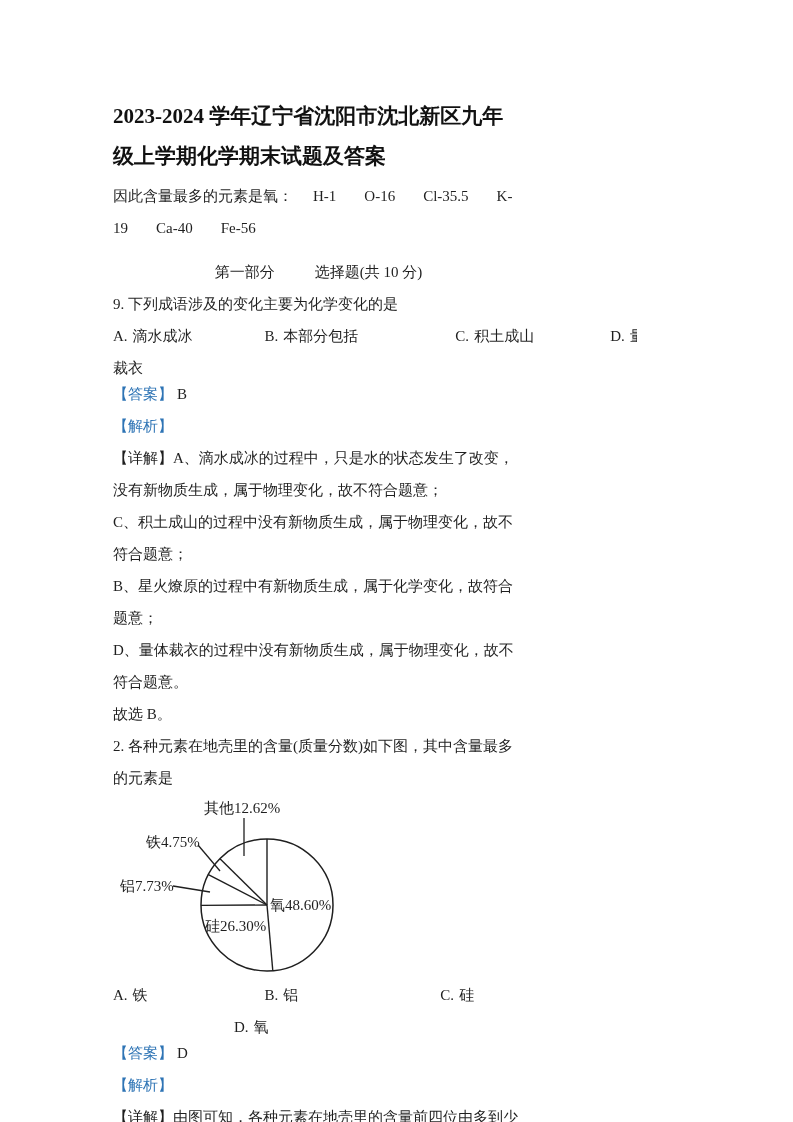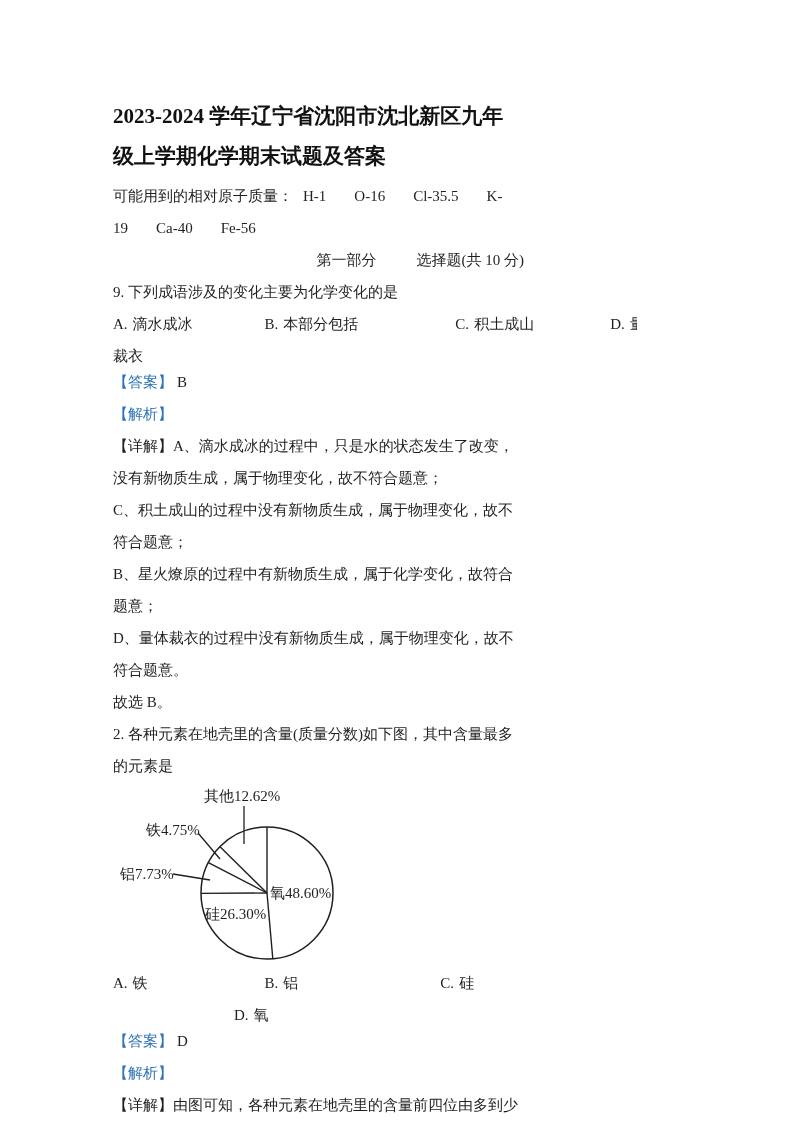--- a/index.html
+++ b/index.html
@@ -12,44 +12,44 @@
     font-family:"Liberation Serif","DejaVu Serif",serif;
     font-size:15px;line-height:32px;
     color:#1f1f1f;
     overflow:hidden;
   }
   p{margin:0;}
   .title{
     font-size:21px;line-height:40px;font-weight:bold;
     margin:0 0 4px 0;color:#111111;
   }
-  .center{text-align:right;}
+  .center{text-align:center;margin-top:12px;}
   .sec-part2{margin-left:40px;}
   .blue{color:#2e74b5;}
   .mass{margin-right:28px;}
-  .mass-first{margin-left:10px;}
+  .mass-first{margin-left:20px;}
   .olet{margin-right:5px;}
   .tab{display:inline-block;height:1px;vertical-align:baseline;}
   .opts{margin-bottom:-6px;}
   .opts-q1{width:558px;}
   .ansval{margin-left:4px;}
   svg.pie{display:block;margin:0;}
   svg.pie text{
     font-family:"Liberation Serif","DejaVu Serif",serif;
     font-size:15px;fill:#1f1f1f;
   }
 </style>
 </head>
 <body>
 
 <div class="page">
 
   <h1 class="title">2023-2024 学年辽宁省沈阳市沈北新区九年级上学期化学期末试题及答案</h1>
 
-  <p><span>可能用到的相对原子质量：</span><span class="mass mass-first">H-1</span><span class="mass">O-16</span><span class="mass">Cl-35.5</span><span class="mass">K-19</span><span class="mass">Ca-40</span><span class="mass">Fe-56</span></p>
+  <p><span>因此含量最多的元素是氧：</span><span class="mass mass-first">H-1</span><span class="mass">O-16</span><span class="mass">Cl-35.5</span><span class="mass">K-19</span><span class="mass">Ca-40</span><span class="mass">Fe-56</span></p>
 
   <p class="center"><span>第一部分</span><span class="sec-part2">选择题(共 10 分)</span></p>
 
 
   <p>9. 下列成语涉及的变化主要为化学变化的是</p>
 
   <p class="opts opts-q1"><span><span class="olet">A.</span><span>滴水成冰</span></span><span class="tab" style="width:72px"></span><span><span class="olet">B.</span><span>本部分包括</span></span><span class="tab" style="width:97px"></span><span><span class="olet">C.</span><span>积土成山</span></span><span class="tab" style="width:76px"></span><span><span class="olet">D.</span><span>量体裁衣</span></span></p>
 
   <p><span class="blue">【答案】</span><span class="ansval">B</span></p>
 

